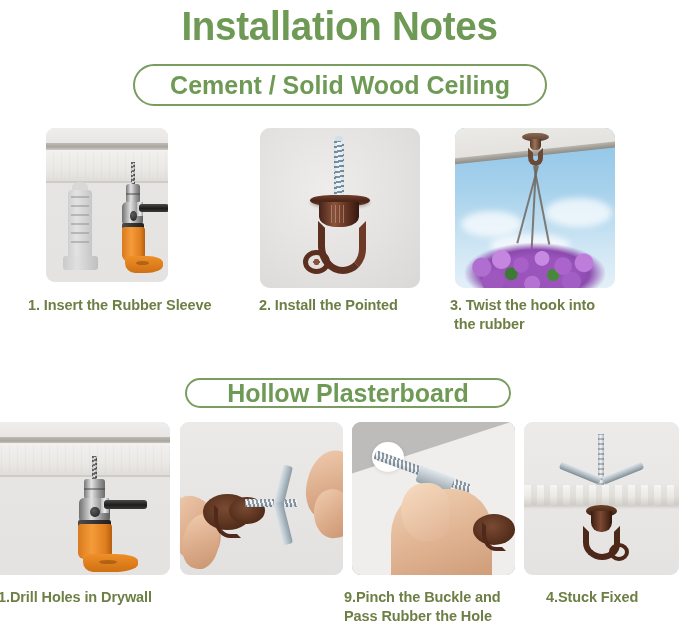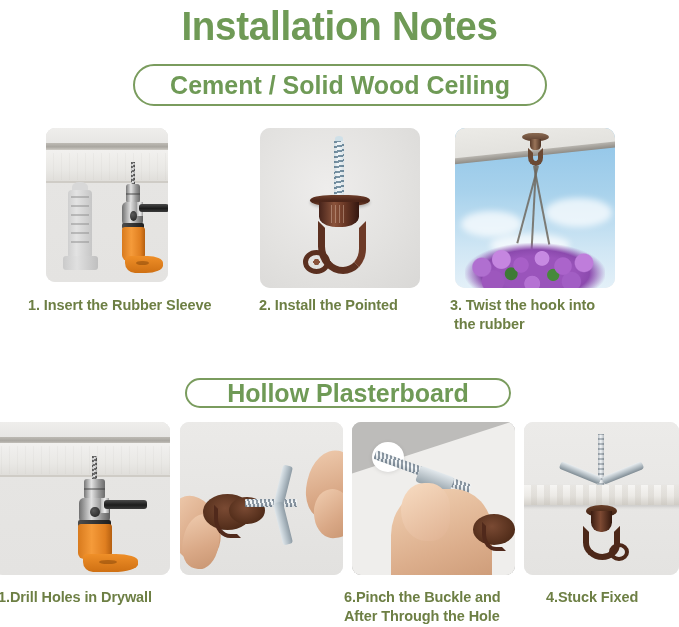--- a/index.html
+++ b/index.html
@@ -549,20 +549,20 @@
       <div class="hkcone"></div>
       <div class="hkcurve"></div>
       <div class="hkcurl"></div>
     </div>
   </div>
 
   <div class="caption" style="left:-2px; top:588px; width:180px;">
     <div>1.Drill Holes in Drywall</div>
   </div>
   <div class="caption" style="left:344px; top:588px; width:180px;">
-    <div>6.Pinch the Buckle and</div>
-    <div>After Through the Hole</div>
+    <div>9.Pinch the Buckle and</div>
+    <div>Pass Rubber the Hole</div>
   </div>
   <div class="caption" style="left:546px; top:588px; width:140px;">
     <div>4.Stuck Fixed</div>
   </div>
 
 </div>
 
 </body></html>

